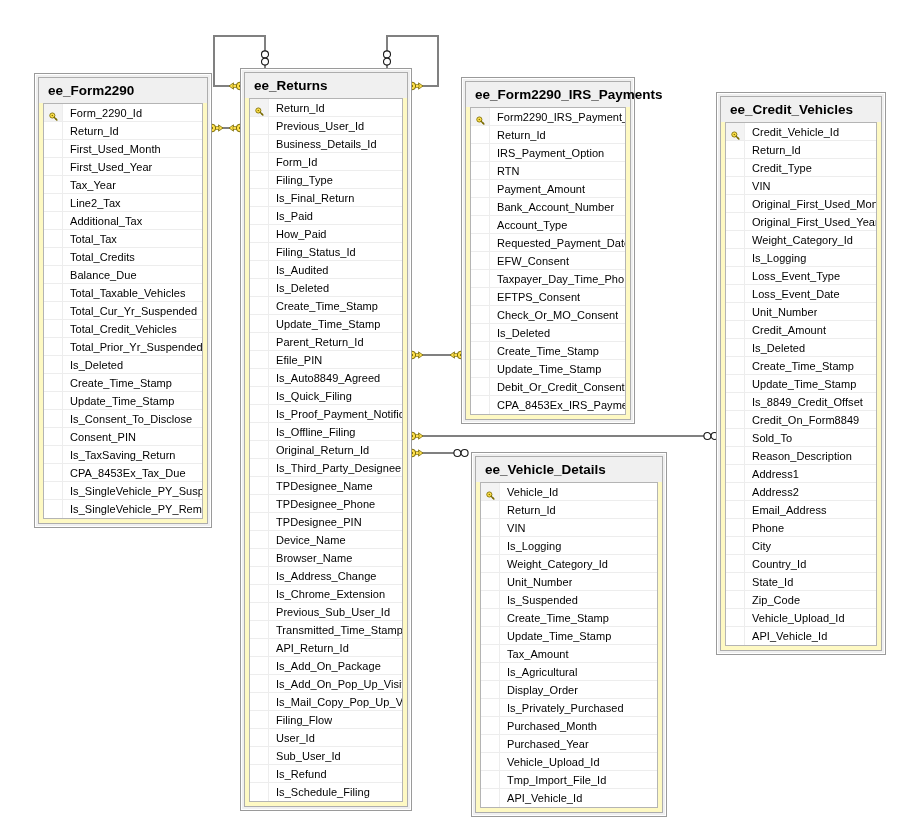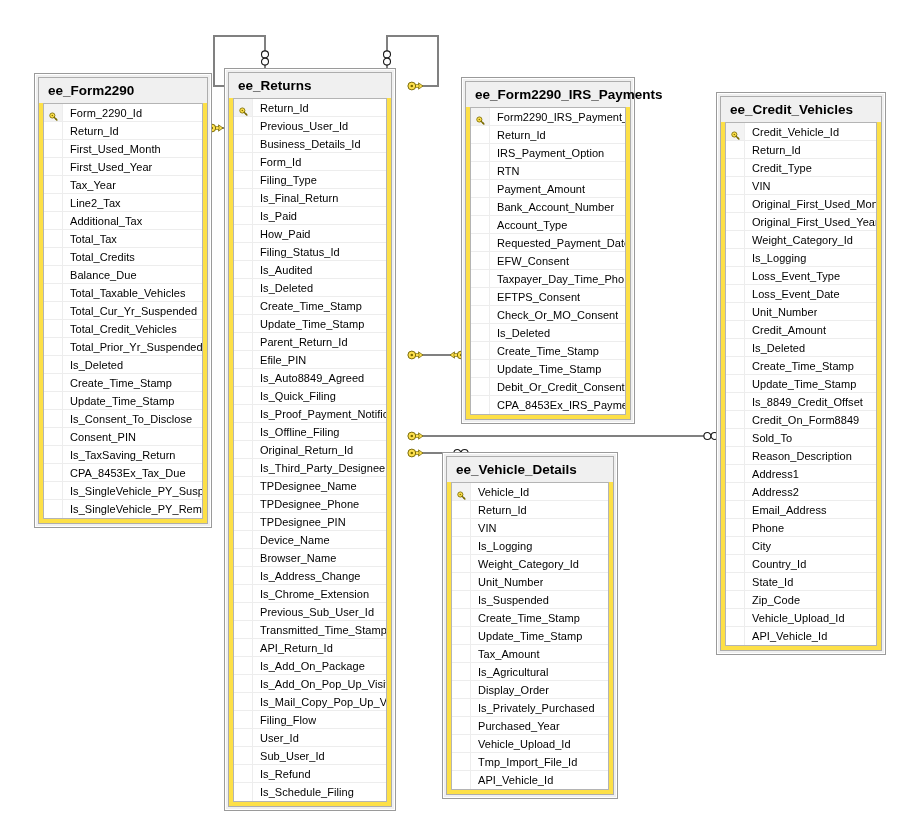--- a/index.html
+++ b/index.html
@@ -37,21 +37,21 @@
   .table-box {
     position: absolute;
     z-index: 3;
     background: #f0f0f0;
     border: 1px solid #9a9a9a;
     box-shadow: 0 0 0 1px #ffffff inset;
     box-sizing: border-box;
     padding: 3px;
   }
   .table-inner {
-    background: #fde047;
+    background: #fef9c3;
     border: 1px solid #adadad;
     box-sizing: border-box;
     height: 100%;
     padding: 0;
   }
   .table-title {
     font-size: 13.5px;
     font-weight: bold;
     color: #000000;
     padding: 5px 8px 5px 9px;
@@ -286,21 +286,21 @@
               <div class="field-gutter"></div>
               <div class="field-name">Is_SingleVehicle_PY_Suspe...</div>
             </div>
             <div class="field-row">
               <div class="field-gutter"></div>
               <div class="field-name">Is_SingleVehicle_PY_Remai...</div>
             </div>
           </div>
         </div>
       </div>
-      <div class="table-box" style="left: 224px; top: 68px; width: 172px;">
+      <div class="table-box" style="left: 240px; top: 68px; width: 172px;">
         <div class="table-inner">
           <div class="table-title">ee_Returns</div>
           <div class="field-list">
             <div class="field-row pk">
               <div class="field-gutter">
                 <span class="key-icon"><svg viewBox="0 0 12 12" width="10" height="10">
                     <circle cx="4" cy="4.2" r="3.1" fill="#ffe14d" stroke="#7a6a00" stroke-width="1"></circle>
                     <circle cx="4" cy="4.2" r="1.0" fill="#8a7700"></circle>
                     <path d="M5.6 5.8 L10 10.2" stroke="#7a6a00" stroke-width="1.6" fill="none"></path>
                     <path d="M8.0 9.4 L9.3 8.1" stroke="#7a6a00" stroke-width="1.3" fill="none"></path>
@@ -668,21 +668,21 @@
               <div class="field-gutter"></div>
               <div class="field-name">Vehicle_Upload_Id</div>
             </div>
             <div class="field-row">
               <div class="field-gutter"></div>
               <div class="field-name">API_Vehicle_Id</div>
             </div>
           </div>
         </div>
       </div>
-      <div class="table-box" style="left: 442px; top: 452px; width: 176px;">
+      <div class="table-box" style="left: 471px; top: 452px; width: 196px;">
         <div class="table-inner">
           <div class="table-title">ee_Vehicle_Details</div>
           <div class="field-list">
             <div class="field-row pk">
               <div class="field-gutter">
                 <span class="key-icon"><svg viewBox="0 0 12 12" width="10" height="10">
                     <circle cx="4" cy="4.2" r="3.1" fill="#ffe14d" stroke="#7a6a00" stroke-width="1"></circle>
                     <circle cx="4" cy="4.2" r="1.0" fill="#8a7700"></circle>
                     <path d="M5.6 5.8 L10 10.2" stroke="#7a6a00" stroke-width="1.6" fill="none"></path>
                     <path d="M8.0 9.4 L9.3 8.1" stroke="#7a6a00" stroke-width="1.3" fill="none"></path>
@@ -733,20 +733,24 @@
             <div class="field-row">
               <div class="field-gutter"></div>
               <div class="field-name">Display_Order</div>
             </div>
             <div class="field-row">
               <div class="field-gutter"></div>
               <div class="field-name">Is_Privately_Purchased</div>
             </div>
             <div class="field-row">
               <div class="field-gutter"></div>
+              <div class="field-name">Purchased_Month</div>
+            </div>
+            <div class="field-row">
+              <div class="field-gutter"></div>
               <div class="field-name">Purchased_Year</div>
             </div>
             <div class="field-row">
               <div class="field-gutter"></div>
               <div class="field-name">Vehicle_Upload_Id</div>
             </div>
             <div class="field-row">
               <div class="field-gutter"></div>
               <div class="field-name">Tmp_Import_File_Id</div>
             </div>

